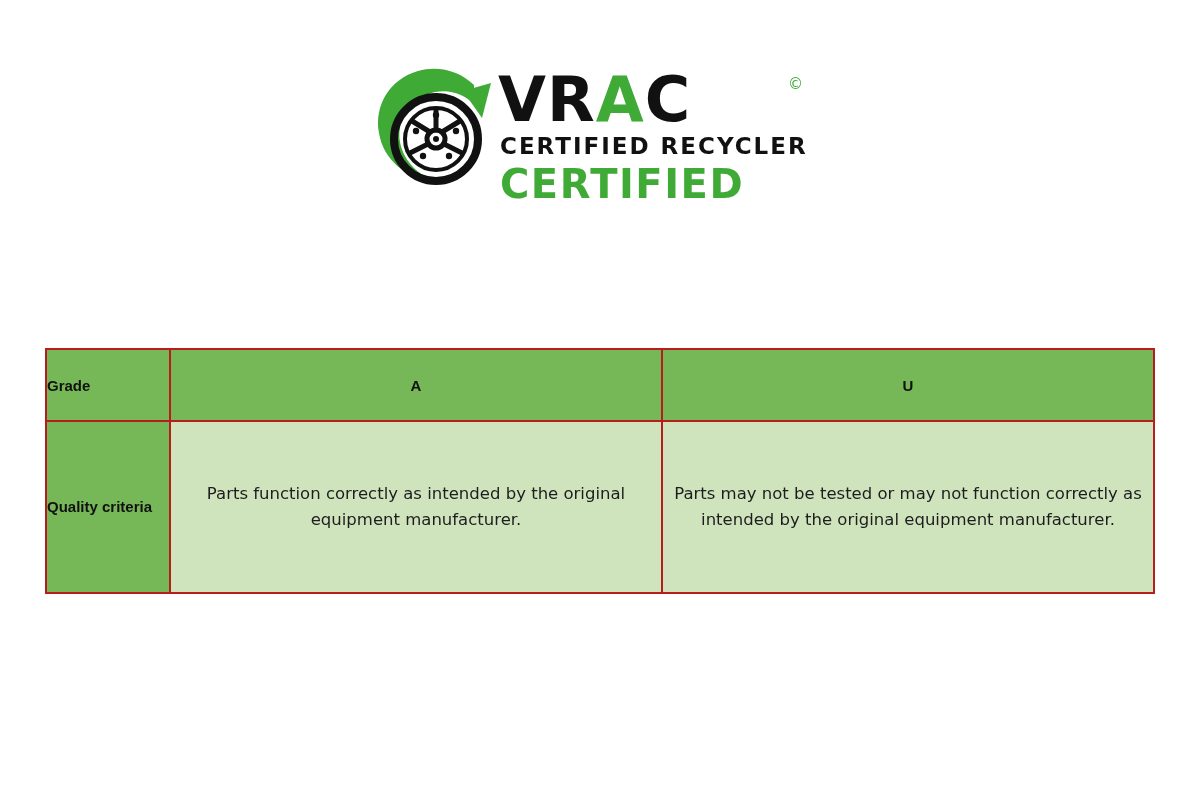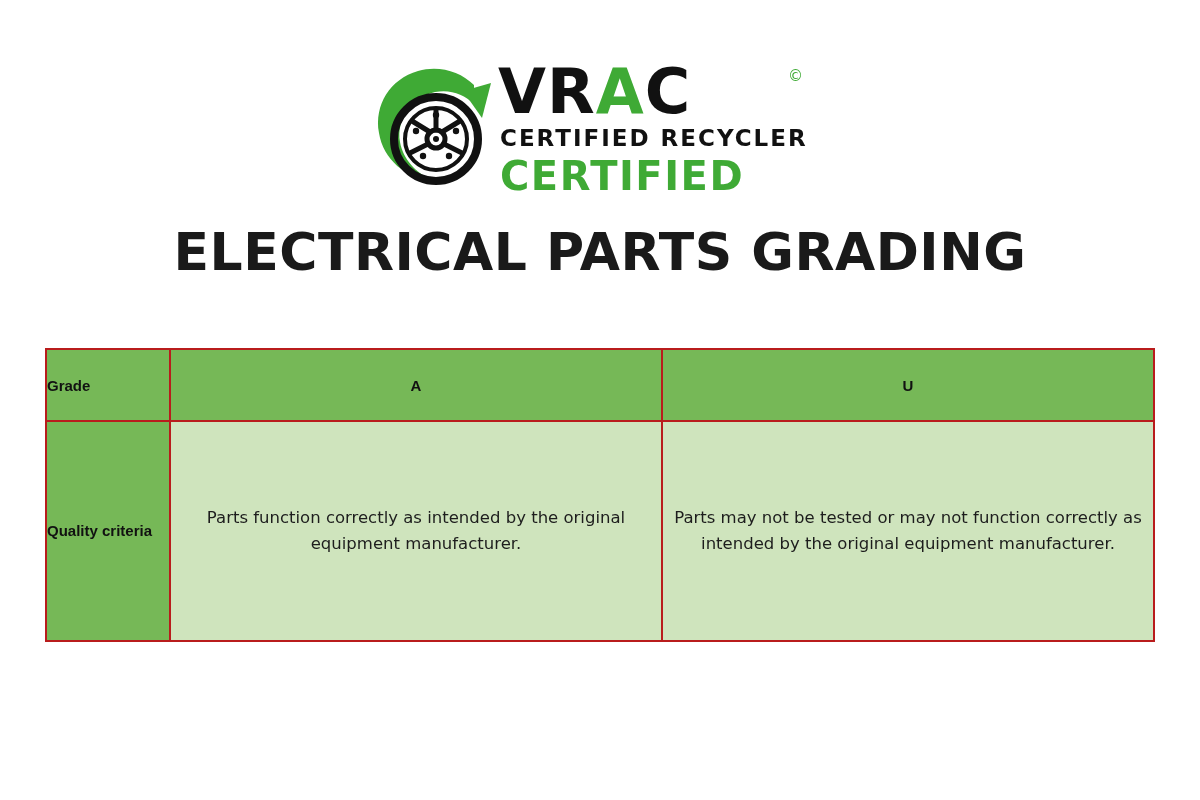--- a/index.html
+++ b/index.html
@@ -38,21 +38,21 @@
   .logo-mark {
     position: absolute;
     left: 0;
     top: 6px;
     width: 140px;
     height: 132px;
   }
   .logo-text {
     position: absolute;
     left: 128px;
-    top: 4px;
+    top: 12px;
     width: 330px;
     height: 140px;
   }
   .vrac-word {
     position: absolute;
     left: 0;
     top: 2px;
     font-family: "DejaVu Sans", sans-serif;
     font-weight: bold;
     font-size: 62px;
@@ -139,21 +139,21 @@
     font-size: 15px;
   }
   .row-label {
     background: #76b857;
     color: #111111;
     font-weight: bold;
     font-size: 15px;
     text-align: left;
     padding-left: 14px;
     line-height: 1.35;
-    height: 220px;
+    height: 172px;
   }
   .cell {
     background: #cfe4bd;
     color: #1d1d1d;
     font-family: "DejaVu Sans", sans-serif;
     font-size: 16.5px;
     line-height: 1.55;
     padding: 0 22px;
     vertical-align: middle;
     text-align: center;
@@ -199,21 +199,20 @@
 
       <div class="logo-text">
         <div class="vrac-word"><span>V</span><span>R</span><span class="a-green">A</span><span>C</span></div>
         <div class="copy-mark">©</div>
         <div class="certified-line">CERTIFIED RECYCLER</div>
         <div class="recycler-line">CERTIFIED</div>
       </div>
     </div>
   </div>
 
-  <div class="doc-title">ELECTRICAL PARTS GRADING</div>
 
   <table class="grading-table">
     <thead>
       <tr>
         <th class="hdr hdr-grade">Grade</th>
         <th class="hdr hdr-col">A</th>
         <th class="hdr hdr-col">U</th>
       </tr>
     </thead>
     <tbody>

